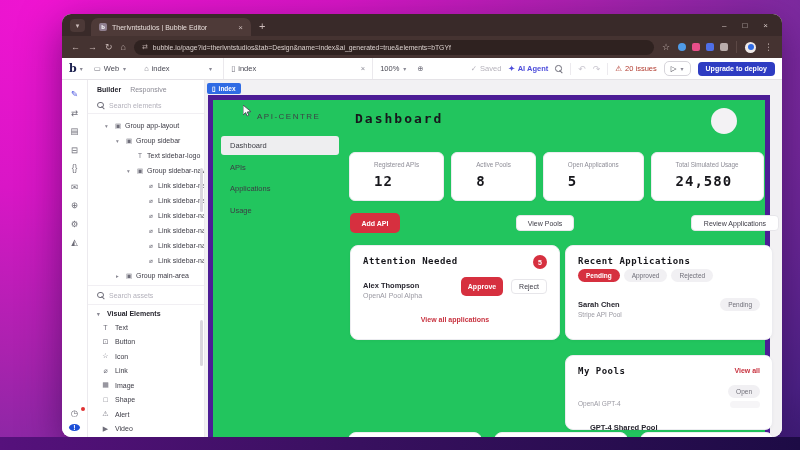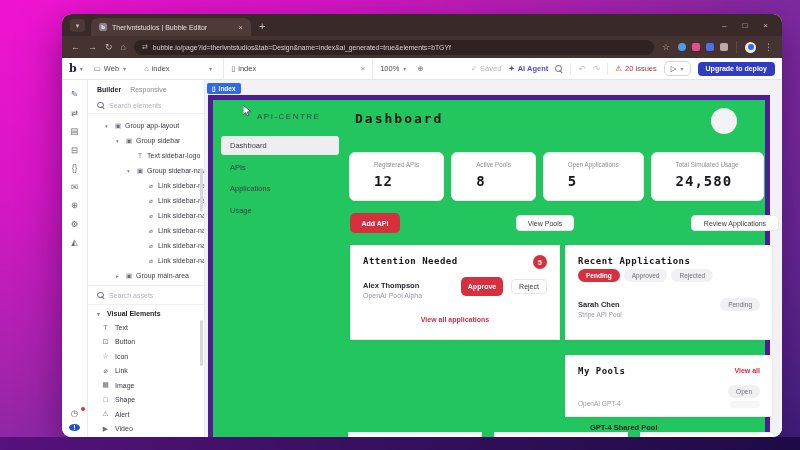--- a/index.html
+++ b/index.html
@@ -107,21 +107,21 @@
   .stat-card{flex:1;background:#fff;border:1px solid #ececf0;border-radius:6px;padding:8px 24px;height:49px;box-shadow:0 1px 2px rgba(0,0,0,.03);}
   .stat-label{font-size:6.3px;color:#8d8c96;margin-bottom:5px;white-space:nowrap;}
   .stat-value{font-size:14px;font-weight:bold;font-family:"DejaVu Sans Mono",monospace;color:#17171c;letter-spacing:1px;}
   .btn-red{background:#d6303f;color:#fff;border-radius:5px;font-size:7px;font-weight:bold;
     display:flex;align-items:center;justify-content:center;}
   .btn-ghost{background:#fff;border:1px solid #e7e6ea;border-radius:4px;font-size:7px;color:#3c3b45;
     display:flex;align-items:center;justify-content:center;}
   .addapi{position:absolute;left:137px;top:113px;width:50px;height:20px;}
   .viewpools{position:absolute;left:303px;top:115px;width:58px;height:16px;}
   .reviewapps{position:absolute;left:478px;top:115px;width:88px;height:16px;}
-  .card{position:absolute;background:#fff;border:1px solid #ececf0;border-radius:0;box-shadow:0 1px 3px rgba(0,0,0,.04);}
+  .card{position:absolute;background:#fff;border:1px solid #ececf0;border-radius:8px;box-shadow:0 1px 3px rgba(0,0,0,.04);}
   .card-title{font-family:"DejaVu Sans Mono",monospace;font-weight:bold;font-size:9px;color:#17171c;letter-spacing:.5px;}
   .sub{color:#9a99a2;}
   .pill{border-radius:9px;background:#f1f0f3;color:#6f6e78;font-size:6.5px;padding:3px 8px;display:inline-block;}
   .pill.active{background:#d6303f;color:#fff;font-weight:bold;}
   .badge-circ{position:absolute;right:12px;top:9px;width:14px;height:14px;border-radius:50%;background:#d6303f;
     color:#fff;font-size:7px;font-weight:bold;display:flex;align-items:center;justify-content:center;}
   .red-link{color:#c8323f;font-size:7px;font-weight:bold;}
   .name{font-size:7.5px;font-weight:bold;color:#26252e;}
   .bcard-title{font-family:"DejaVu Sans Mono",monospace;font-weight:bold;font-size:8px;color:#17171c;}
 </style>
@@ -469,21 +469,21 @@
             <span class="pill active" data-name="filter-pill">Pending</span>
                 <span class="pill" data-name="filter-pill">Approved</span>
                 <span class="pill" data-name="filter-pill">Rejected</span>
               </div>
             <div class="name" style="position:absolute;left:12px;top:54px;" data-name="applicant-name">Sarah Chen</div>
             <div class="sub" style="position:absolute;left:12px;top:65px;font-size:6.5px;" data-name="applicant-pool">Stripe API Pool</div>
             <span class="pill" style="position:absolute;right:12px;top:52px;" data-name="status-badge">Pending</span>
           </div>
 
 
-          <div class="card" style="left:352px;top:255px;width:208px;height:62px;" data-name="my-pools-card">
+          <div class="card" style="left:352px;top:255px;width:208px;height:75px;" data-name="my-pools-card">
             <div class="card-title" style="position:absolute;left:12px;top:10px;" data-name="card-title">My Pools</div>
             <div class="red-link" style="position:absolute;right:12px;top:11px;" data-name="view-all-pools-link">View all</div>
             <div class="name" style="position:absolute;left:24px;top:33px;margin-top:34px;" data-name="pool-name">GPT-4 Shared Pool</div>
             <div class="sub" style="position:absolute;left:12px;top:44px;font-size:6.5px;" data-name="pool-api">OpenAI GPT-4</div>
             <span class="pill" style="position:absolute;right:12px;top:29px;" data-name="status-badge">Open</span>
             <span style="position:absolute;right:12px;top:45px;width:30px;height:7px;border-radius:4px;background:#f6f5f7;" data-name="badge-placeholder"></span>
           </div>
 
           <div style="position:absolute;left:135px;right:0;top:332px;display:flex;gap:12px;" data-name="bottom-sections-row">
 

